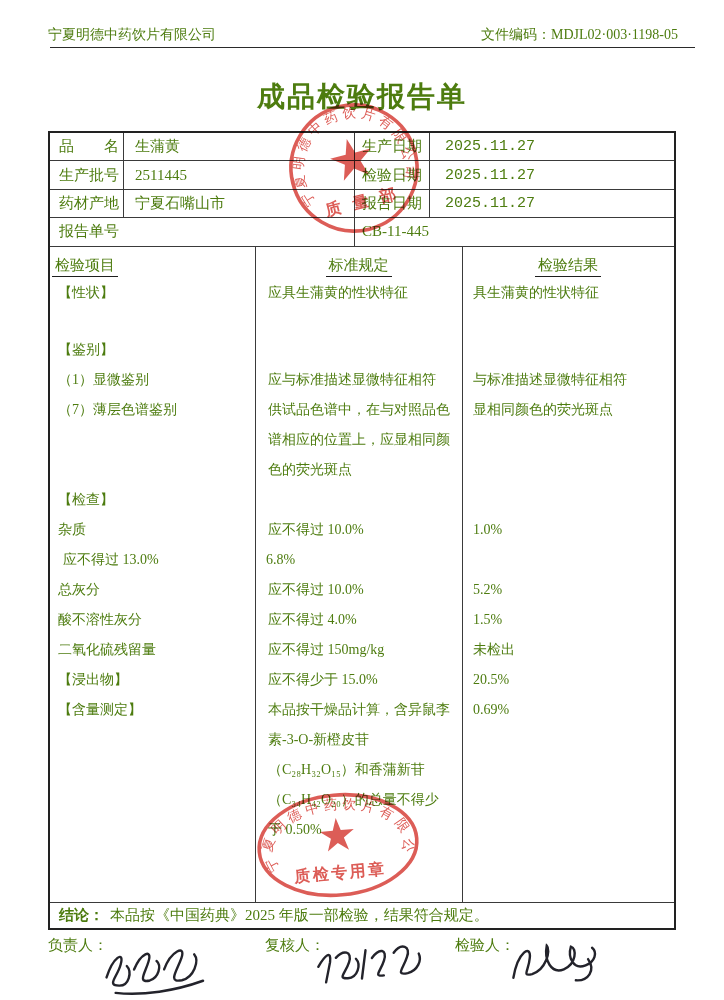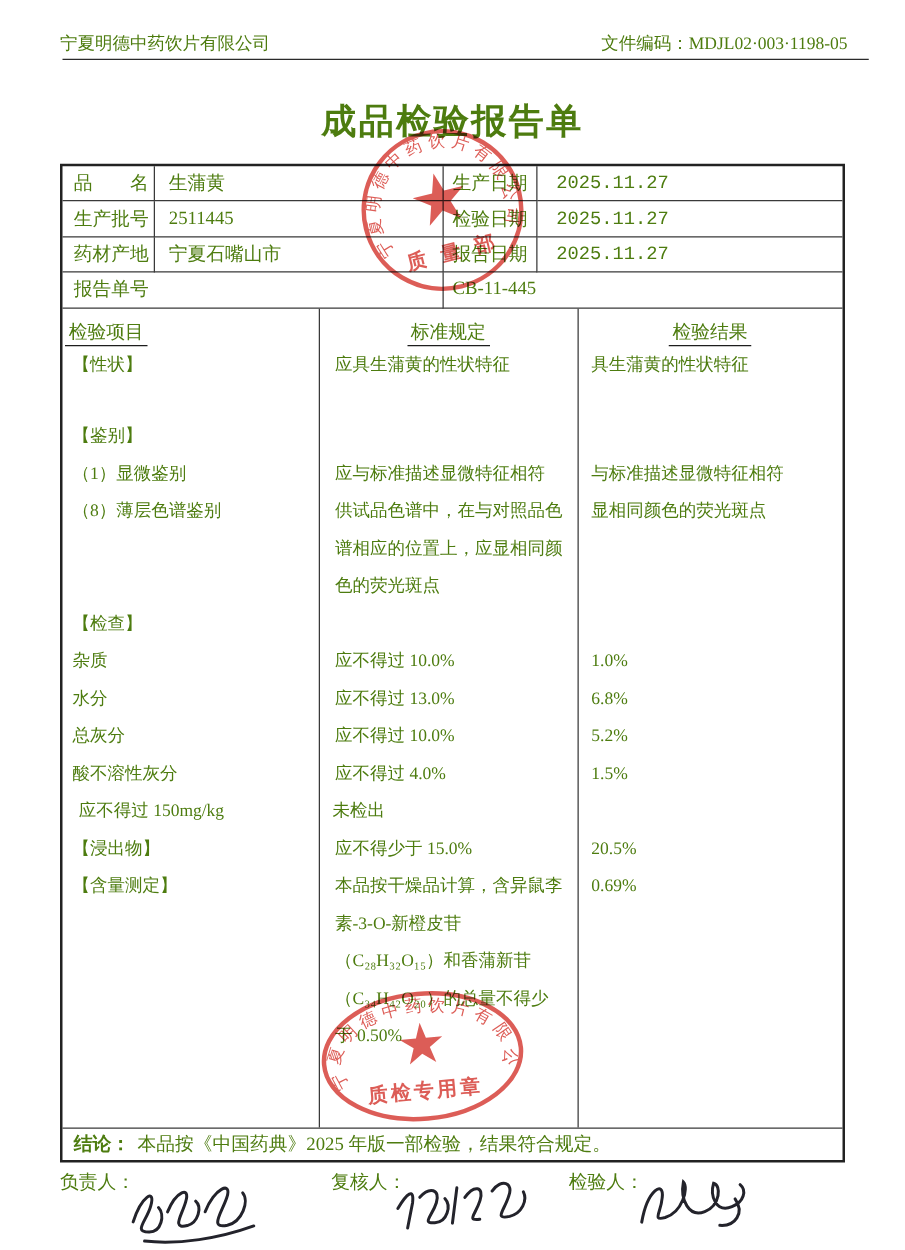--- a/index.html
+++ b/index.html
@@ -110,50 +110,50 @@
         <div class="c1">【鉴别】</div>
         <div class="c2"></div>
         <div class="c3"></div>
       </div>
       <div class="irow">
         <div class="c1">（1）显微鉴别</div>
         <div class="c2">应与标准描述显微特征相符</div>
         <div class="c3">与标准描述显微特征相符</div>
       </div>
       <div class="irow">
-        <div class="c1">（8）薄层色谱鉴别</div>
+        <div class="c1">（7）薄层色谱鉴别</div>
         <div class="c2">供试品色谱中，在与对照品色谱相应的位置上，应显相同颜色的荧光斑点</div>
         <div class="c3">显相同颜色的荧光斑点</div>
       </div>
       <div class="irow">
         <div class="c1">【检查】</div>
         <div class="c2"></div>
         <div class="c3"></div>
       </div>
       <div class="irow">
         <div class="c1">杂质</div>
         <div class="c2">应不得过 10.0%</div>
         <div class="c3">1.0%</div>
       </div>
       <div class="irow">
-        <div class="c1">水分</div>
         <div class="c2">应不得过 13.0%</div>
         <div class="c3">6.8%</div>
       </div>
       <div class="irow">
         <div class="c1">总灰分</div>
         <div class="c2">应不得过 10.0%</div>
         <div class="c3">5.2%</div>
       </div>
       <div class="irow">
         <div class="c1">酸不溶性灰分</div>
         <div class="c2">应不得过 4.0%</div>
         <div class="c3">1.5%</div>
       </div>
       <div class="irow">
+        <div class="c1">二氧化硫残留量</div>
         <div class="c2">应不得过 150mg/kg</div>
         <div class="c3">未检出</div>
       </div>
       <div class="irow">
         <div class="c1">【浸出物】</div>
         <div class="c2">应不得少于 15.0%</div>
         <div class="c3">20.5%</div>
       </div>
       <div class="irow">
         <div class="c1">【含量测定】</div>

